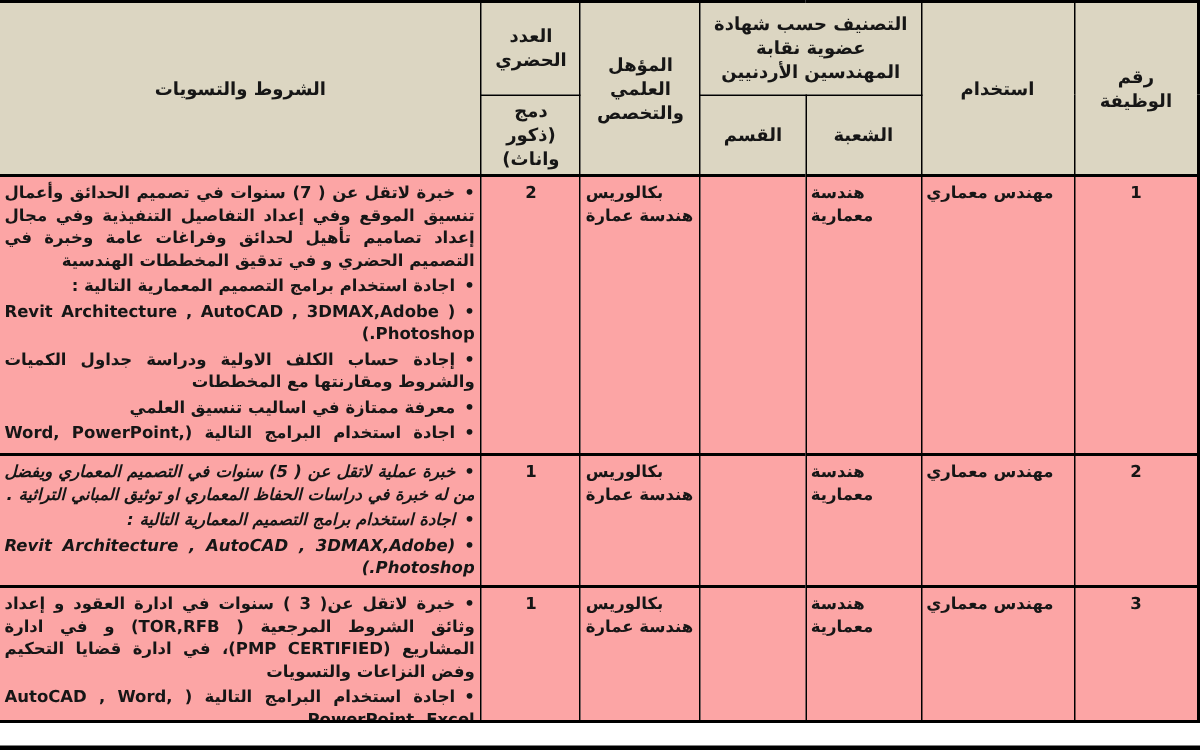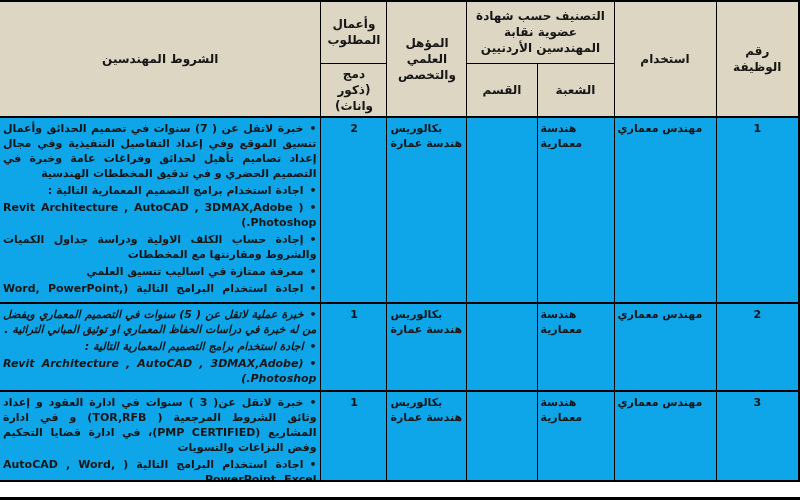--- a/index.html
+++ b/index.html
@@ -34,21 +34,21 @@
     padding: 2px 3px;
   }
   thead tr.h1 th { height: 62px; }
   thead tr.h2 th { height: 52px; }
   tbody td {
     border-top: 2px solid #000;
     vertical-align: top;
     font-size: 11px;
     line-height: 15px;
     padding: 3px 3px;
-    background: #0ea5e9;
+    background: #fca5a5;
   }
   tr.row1 { height: 186px; }
   tr.row2 { height: 88px; }
   tr.row3 { height: 90px; }
   .prewrap { white-space: pre-line; }
   td.num, td.count { text-align: center; }
   td.job, td.division, td.qual { text-align: left; }
   td.conds { padding: 2px 4px 0 3px; }
   .clip { overflow: hidden; }
   .clip.r1 { height: 178px; }
@@ -84,22 +84,22 @@
       <col style="width:80px">
       <col style="width:66px">
       <col style="width:322px">
     </colgroup>
     <thead>
       <tr class="h1">
         <th rowspan="2">رقم الوظيفة</th>
         <th rowspan="2">استخدام</th>
         <th colspan="2">التصنيف حسب شهادة عضوية نقابة المهندسين الأردنيين</th>
         <th rowspan="2">المؤهل العلمي والتخصص</th>
-        <th>وأعمال المطلوب</th>
-        <th rowspan="2">الشروط المهندسين</th>
+        <th>العدد الحضري</th>
+        <th rowspan="2">الشروط والتسويات</th>
       </tr>
       <tr class="h2">
         <th>الشعبة</th>
         <th>القسم</th>
         <th class="prewrap">دمج
 (ذكور
 واناث)</th>
       </tr>
     </thead>
     <tbody>

